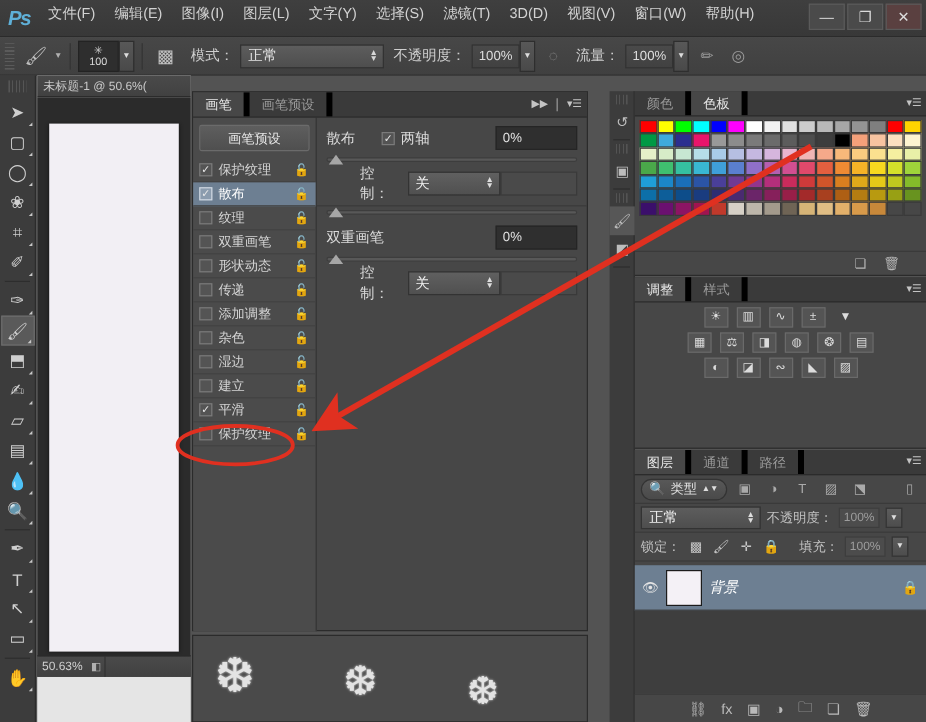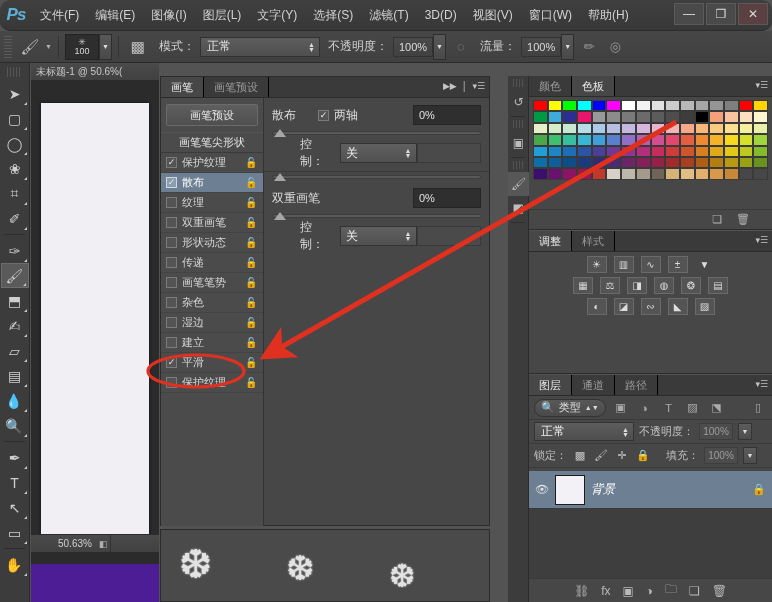--- a/index.html
+++ b/index.html
@@ -9,21 +9,21 @@
     font-family:"Liberation Sans","DejaVu Sans",sans-serif;
     font-size:12px; color:#c8c8c8;
     position:relative;
     -webkit-font-smoothing:none;
   }
   
   #titlebar{
     position:absolute; left:0; top:0; width:772px; height:31px;
     background:linear-gradient(#3f3f3f,#383838);
     border-bottom:1px solid #2b2b2b;
-    display:flex; align-items:center;border-radius:10px;
+    display:flex; 
   }
   #ps-logo{
     width:32px; height:31px; display:flex; align-items:center; justify-content:center;
     font-weight:bold; font-size:17px; color:#5fb0d8; font-style:italic;
     letter-spacing:-1px;
   }
   .menu-item{
     padding:4px 8px; font-size:12px; color:#d2d2d2; white-space:nowrap;
     line-height:14px;
   }
@@ -89,40 +89,40 @@
     width:28px;height:25px; display:flex;align-items:center;justify-content:center;
     position:relative; color:#cfcfcf; font-size:14px; margin:0 auto;
   }
   .tool.active{ background:#5a5a5a; border:1px solid #6d6d6d; }
   .tool .corner{ position:absolute;right:2px;bottom:1px;width:0;height:0;
     border-left:3px solid transparent;border-bottom:3px solid #c8c8c8;}
   .tsep{ height:1px;background:#2d2d2d;margin:3px 4px;}
   
   #docwin{
     position:absolute; left:31px; top:63px; width:128px; height:539px;
-    background:#4c1d95;
+    background:#e5e5e5;
   }
   #doctab{
     height:18px; background:linear-gradient(#4a4a4a,#414141);
     border-bottom:1px solid #2b2b2b;
     display:flex;align-items:center;padding-left:5px;
     font-size:10px;color:#c9c9c9; overflow:hidden; white-space:nowrap;
   }
   #canvasarea{
     position:absolute;left:0;top:18px;width:128px;height:483px;
     background:#2b2b2b; display:flex;align-items:center;justify-content:center;
   }
   #canvas{
     width:108px;height:440px;background:#f2eff4;
     box-shadow:0 0 3px #111;
   }
   #statusbar{
-    position:absolute;left:0;bottom:50px;width:128px;height:18px;
+    position:absolute;left:0;bottom:38px;width:128px;height:18px;
     background:linear-gradient(#4a4a4a,#414141);border-top:1px solid #2b2b2b;
-    display:flex;align-items:center; font-size:10px; color:#d0d0d0;padding-left:23px;
+    display:flex;align-items:center; font-size:10px; color:#d0d0d0;
   }
   #statusbar .zoom{ padding:0 4px; }
   #statusbar .sbicon{ font-size:9px;color:#b0b0b0; padding:0 3px;}
   #statusbar .sbfield{ flex:1; border-left:1px solid #333; height:100%;}
   #bottomtabs{
     position:absolute;left:0;bottom:0;width:128px;height:24px;
     background:#3c3c3c; border-top:1px solid #2b2b2b; display:flex;align-items:stretch;
   }
   .btab{
     display:flex;align-items:center;padding:0 6px;font-size:10px;color:#d0d0d0;
@@ -133,21 +133,21 @@
   #brushpanel{
     position:absolute; left:160px; top:76px; width:330px; height:450px;
     background:#474747; border:1px solid #2b2b2b;
   }
   .paneltabs{
     height:21px; background:#3a3a3a; display:flex;align-items:stretch;
     border-bottom:1px solid #2b2b2b; position:relative;
   }
   .ptab{
     display:flex;align-items:center;padding:0 10px;font-size:11px;color:#9a9a9a;
-    border-right:1px solid #000000;
+    border-right:5px solid #000000;
   }
   .ptab.active{ background:#474747;color:#e8e8e8; }
   .pmenu{ position:absolute;right:4px;top:4px;display:flex;gap:5px;align-items:center;
     color:#c4c4c4;font-size:9px;}
   #brushbody{ display:flex; height:428px; }
   #brushlist{ width:103px; border-right:1px solid #333; background:#4b4b4b; }
   .bl-presetbtn{
     margin:6px 5px; height:22px; background:linear-gradient(#5e5e5e,#4f4f4f);
     border:1px solid #6b6b6b; border-radius:2px;
     display:flex;align-items:center;justify-content:center;
@@ -403,21 +403,20 @@
     <div class="pmenu">
       <span>▶▶</span>
       <span>│</span>
       <span>▾☰</span>
     </div>
   </div>
   <div id="brushbody">
 
     <div id="brushlist">
       <div class="bl-presetbtn">画笔预设</div>
-      <div class="bl-head">画笔笔尖形状</div>
 
       <div class="bl-row">
         <span class="chk">✓</span>
         <span>保护纹理</span>
         <span class="lock">🔓</span>
       </div>
       <div class="bl-row sel">
         <span class="chk">✓</span>
         <span>散布</span>
         <span class="lock">🔓</span>
@@ -437,21 +436,21 @@
         <span>形状动态</span>
         <span class="lock">🔓</span>
       </div>
       <div class="bl-row">
         <span class="chk"></span>
         <span>传递</span>
         <span class="lock">🔓</span>
       </div>
       <div class="bl-row">
         <span class="chk"></span>
-        <span>画笔笔势</span>
+        <span>添加调整</span>
         <span class="lock">🔓</span>
       </div>
       <div class="bl-row">
         <span class="chk"></span>
         <span>杂色</span>
         <span class="lock">🔓</span>
       </div>
       <div class="bl-row">
         <span class="chk"></span>
         <span>湿边</span>

